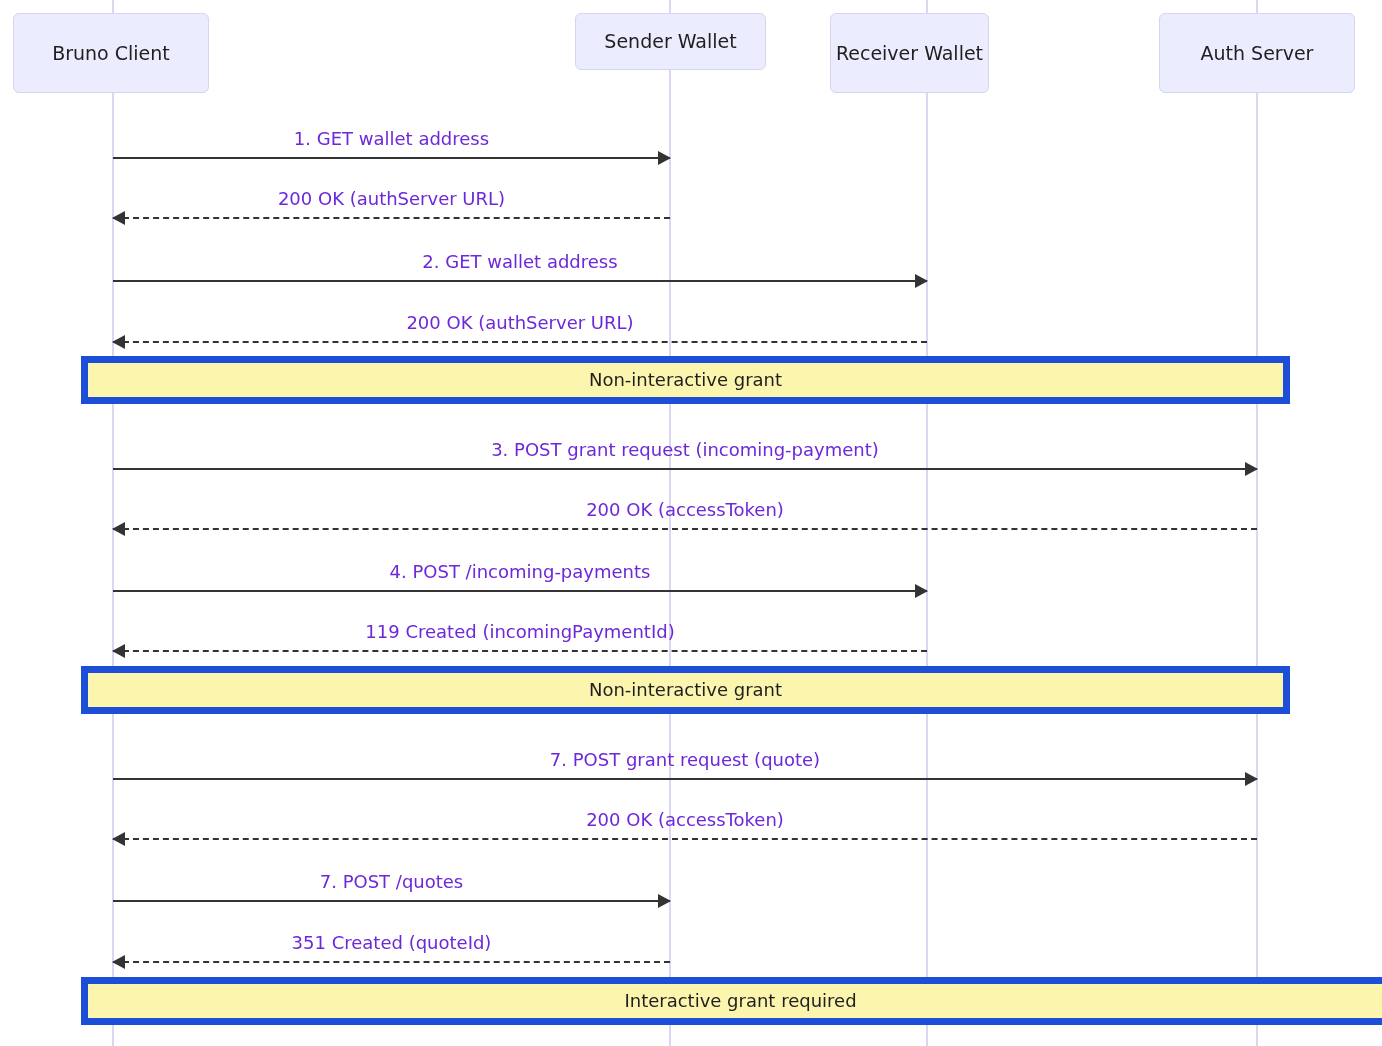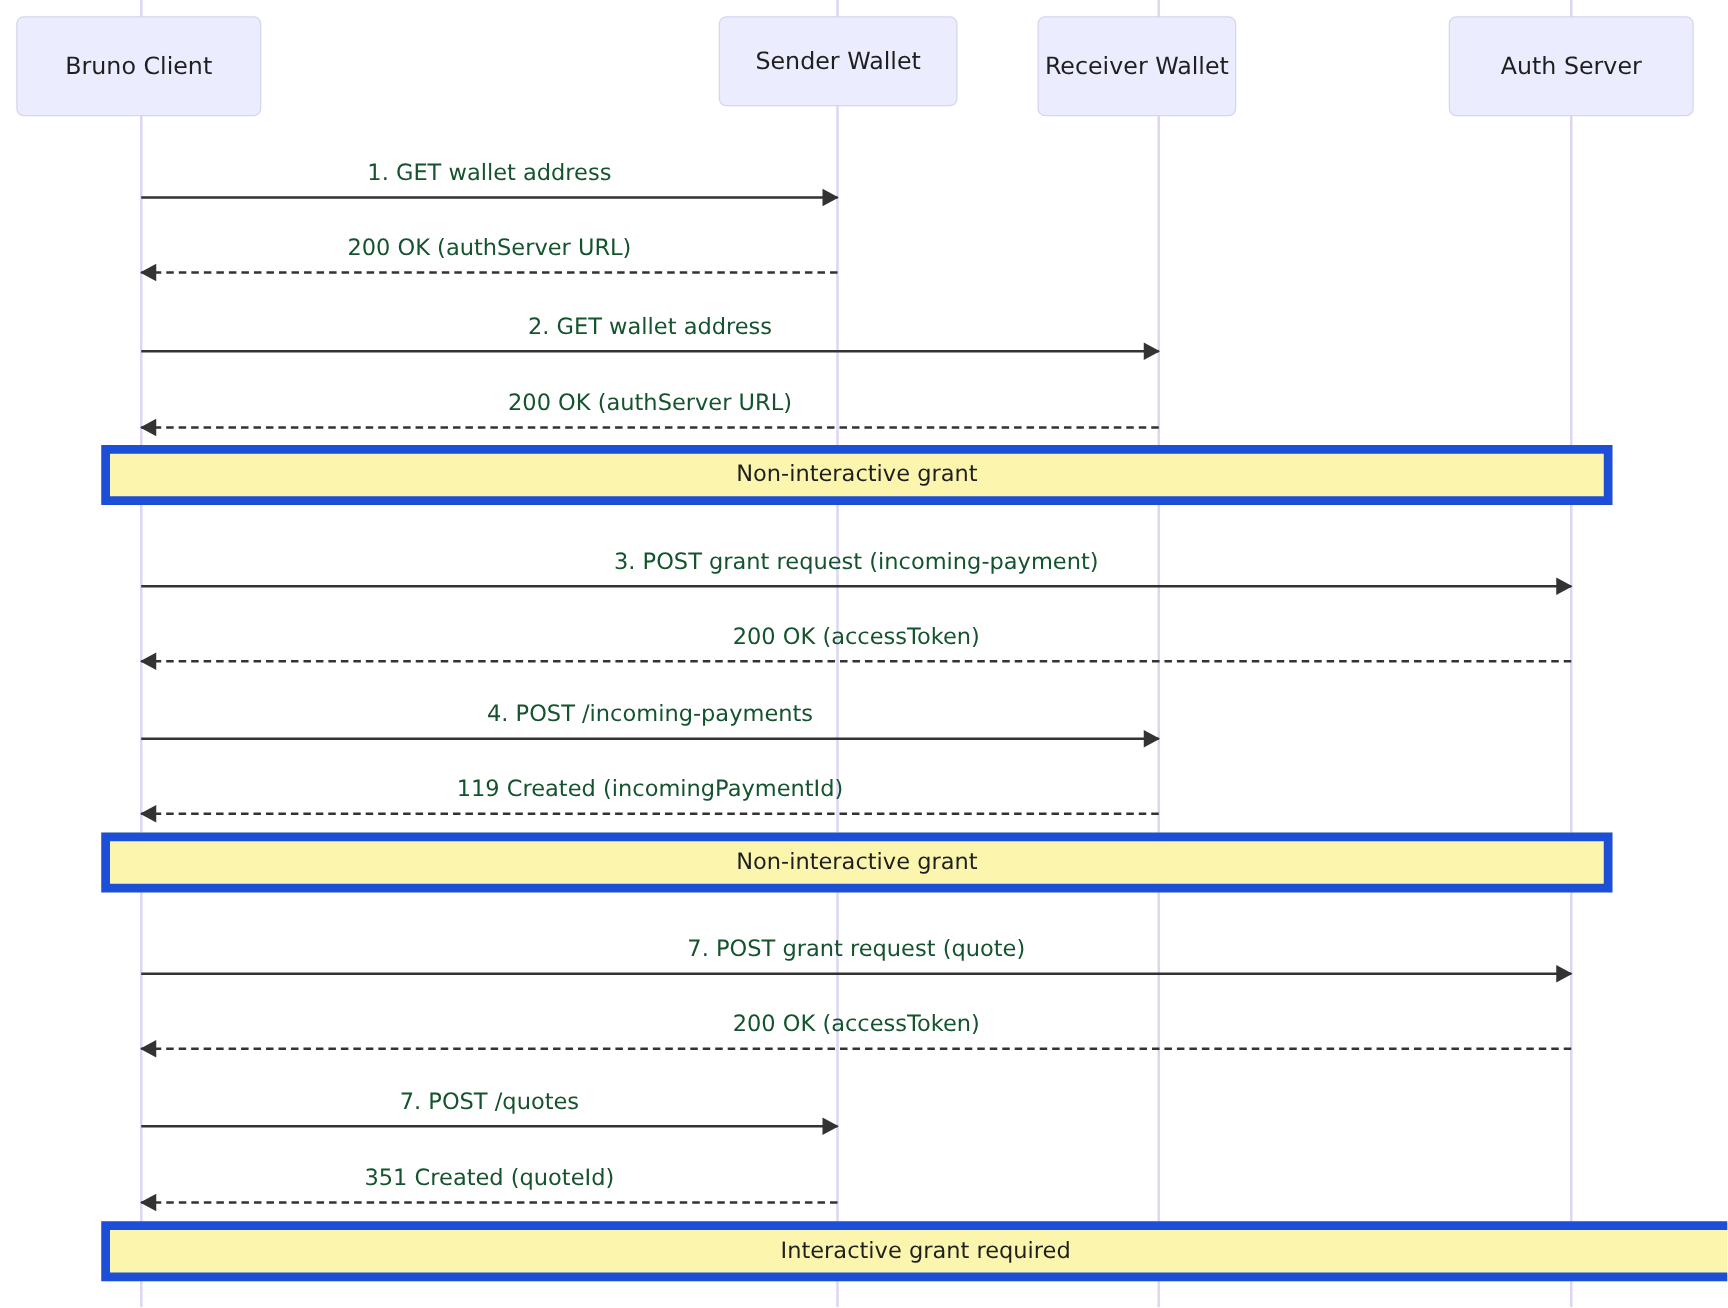--- a/index.html
+++ b/index.html
@@ -76,21 +76,21 @@
     right: -1px;
     border-left: 13px solid #333333;
   }
   .msg .msg-text {
     position: absolute;
     bottom: 9px;
     left: 0;
     width: 100%;
     text-align: center;
     font-size: 18px;
-    color: #14532d;
+    color: #6d28d9;
     line-height: 1;
     white-space: nowrap;
   }
 
   
   .note-band {
     position: absolute;
     box-sizing: border-box;
     background: #fbf5ad;
     border: 7px solid #1d4ed8;
@@ -112,21 +112,21 @@
   <div id="lifelines">
       <div class="lifeline" style="left: 112px; height: 1046px;"></div>
       <div class="lifeline" style="left: 669px; height: 1046px;"></div>
       <div class="lifeline" style="left: 926px; height: 1046px;"></div>
       <div class="lifeline" style="left: 1256px; height: 1046px;"></div>
     </div>
   <div id="actors">
       <div class="actor-box" style="left: 13px; top: 13px; width: 196px; height: 80px;">
         <span class="actor-label">Bruno Client</span>
       </div>
-      <div class="actor-box" style="left: 575px; top: 13px; width: 191px; height: 72px;">
+      <div class="actor-box" style="left: 575px; top: 13px; width: 191px; height: 57px;">
         <span class="actor-label">Sender Wallet</span>
       </div>
       <div class="actor-box" style="left: 830px; top: 13px; width: 159px; height: 80px;">
         <span class="actor-label">Receiver Wallet</span>
       </div>
       <div class="actor-box" style="left: 1159px; top: 13px; width: 196px; height: 80px;">
         <span class="actor-label">Auth Server</span>
       </div>
     </div>
   <div id="messages">

